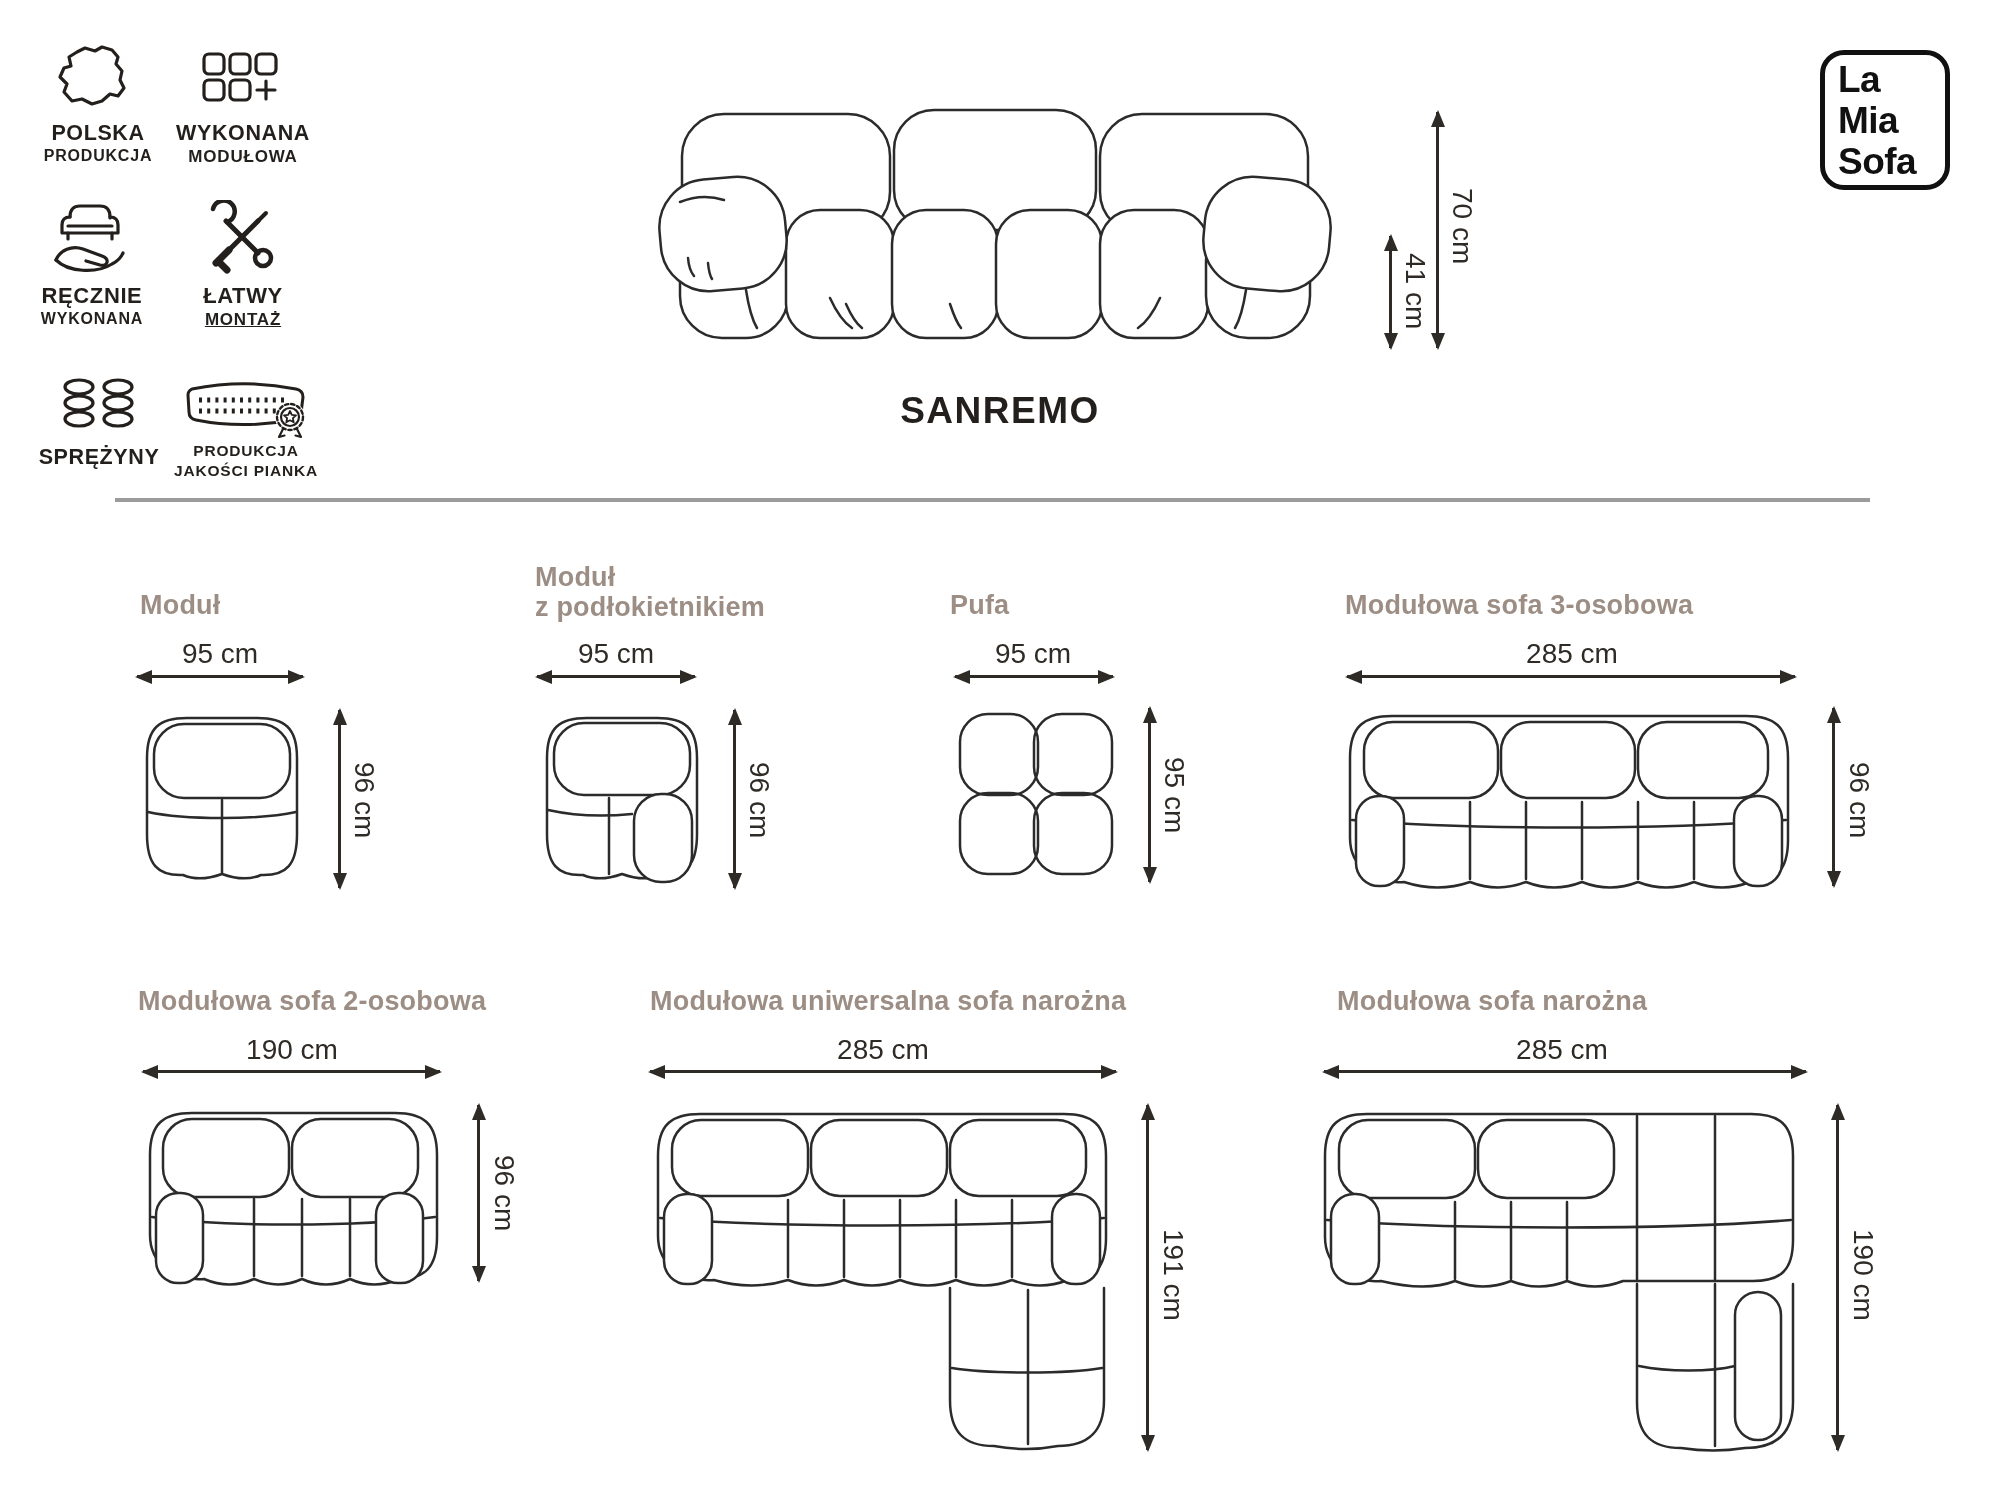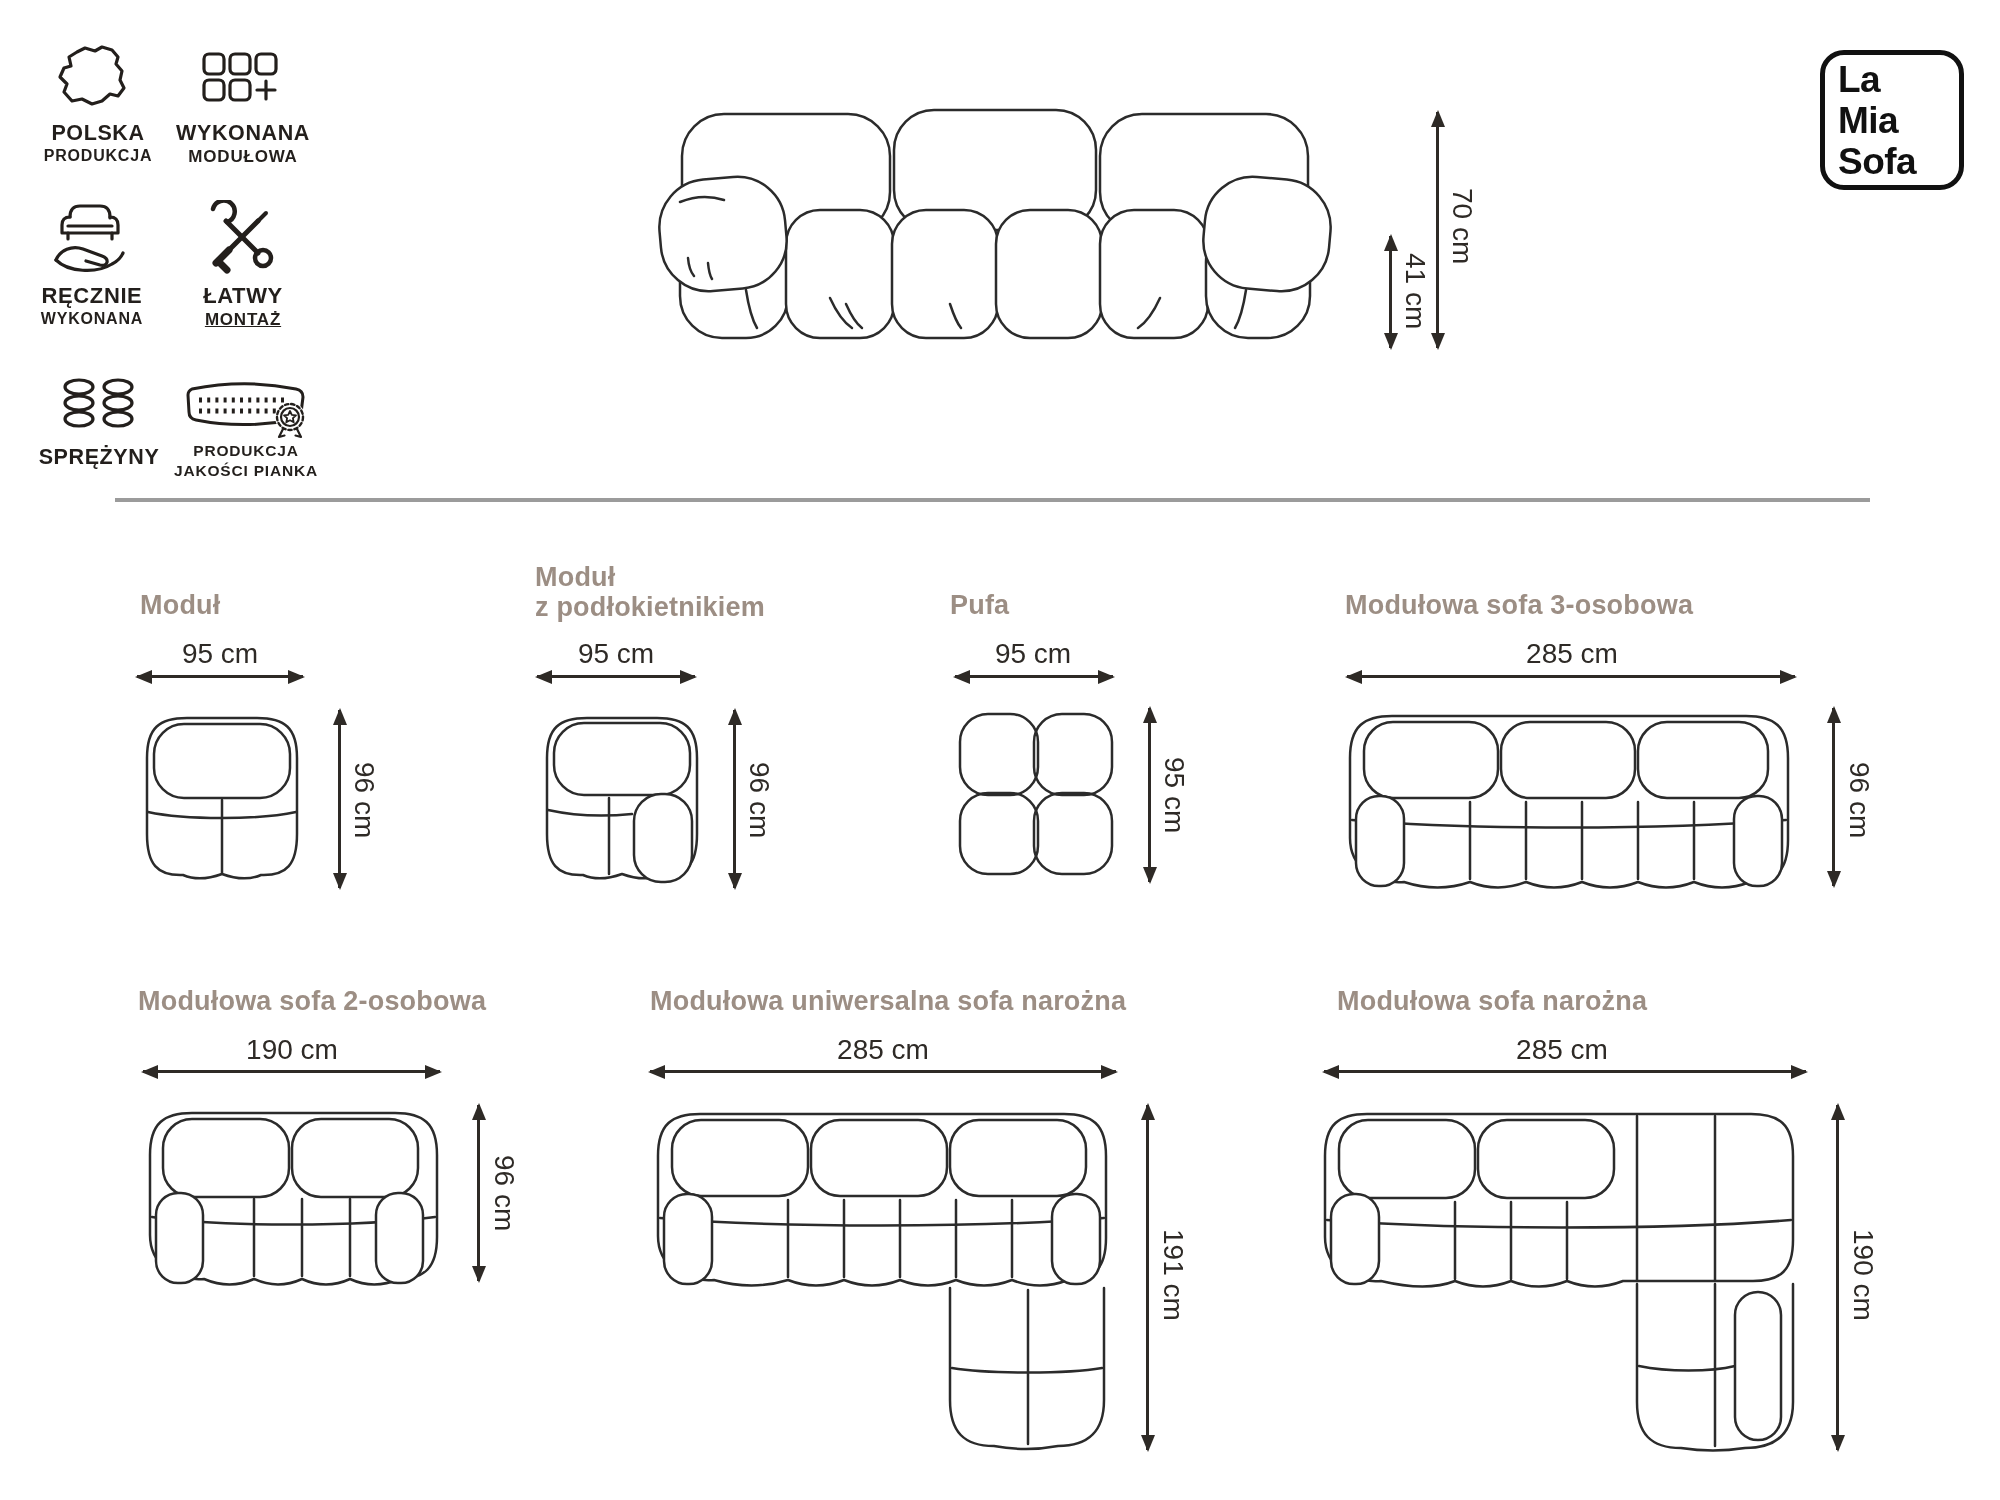--- a/index.html
+++ b/index.html
@@ -23,21 +23,21 @@
   .harrow::after{content:"";position:absolute;right:-2px;top:50%;transform:translateY(-50%);
       border-top:7px solid transparent;border-bottom:7px solid transparent;border-left:17px solid #2e2a26;}
   .varrow{position:absolute;width:3px;background:#2e2a26;}
   .varrow::before{content:"";position:absolute;top:-2px;left:50%;transform:translateX(-50%);
       border-left:7px solid transparent;border-right:7px solid transparent;border-bottom:17px solid #2e2a26;}
   .varrow::after{content:"";position:absolute;bottom:-2px;left:50%;transform:translateX(-50%);
       border-left:7px solid transparent;border-right:7px solid transparent;border-top:17px solid #2e2a26;}
   #divider{position:absolute;left:115px;top:498px;width:1755px;height:4px;background:#9b9b9b;}
   #product-title{position:absolute;left:850px;top:390px;width:300px;text-align:center;
       font-size:37px;font-weight:700;letter-spacing:1.5px;color:#231f1c;}
-  #logo{position:absolute;left:1820px;top:50px;width:144px;height:140px;border:5px solid #111;
+  #logo{position:absolute;left:1820px;top:50px;width:130px;height:140px;border:5px solid #111;
       border-radius:24px;box-sizing:border-box;padding:4px 0 0 13px;}
   #logo div{font-size:37px;font-weight:800;line-height:41px;color:#111;letter-spacing:-.5px;}
 </style>
 </head>
 <body>
 
 <div id="page">
 
   <svg class="abs" style="left:55px;top:44px;" width="72" height="70" viewBox="0 0 72 70">
     <path class="ic" d="M 22,8 L 30,4 L 40,7 L 47,3 L 57,6 L 63,13 L 61,20 L 67,27 L 65,36 L 69,44 L 63,52 L 55,50 L 47,57 L 37,60 L 27,55 L 17,57 L 9,48 L 12,40 L 5,33 L 9,24 L 16,22 L 14,13 Z"></path>
@@ -125,20 +125,21 @@
       <path class="ln" d="M 38,150 q 1,12 6,18 M 58,155 q 1,11 4,16 M 30,94 q 22,-9 44,-2"></path>
       <path class="ln" d="M 652,150 q -1,12 -6,18 M 632,155 q -1,11 -4,16 M 616,94 q 22,-9 44,-2" transform="translate(1304 0) scale(-1 1) translate(-1304 0) translate(614 0)"></path>
     </g>
   </svg>
 
   <div class="varrow" style="left:1436px;top:112px;height:236px;"></div>
   <div class="vdim" style="left:1446px;top:188px;">70 cm</div>
   <div class="varrow" style="left:1389px;top:236px;height:112px;"></div>
   <div class="vdim" style="left:1399px;top:253px;">41 cm</div>
 
+  <div id="product-title">SANREMO</div>
 
   <div id="logo">
     <div>La</div>
     <div>Mia</div>
     <div>Sofa</div>
   </div>
 
   <div id="divider"></div>
 
   <div class="dg-title" style="left:140px;top:590px;">Moduł</div>

